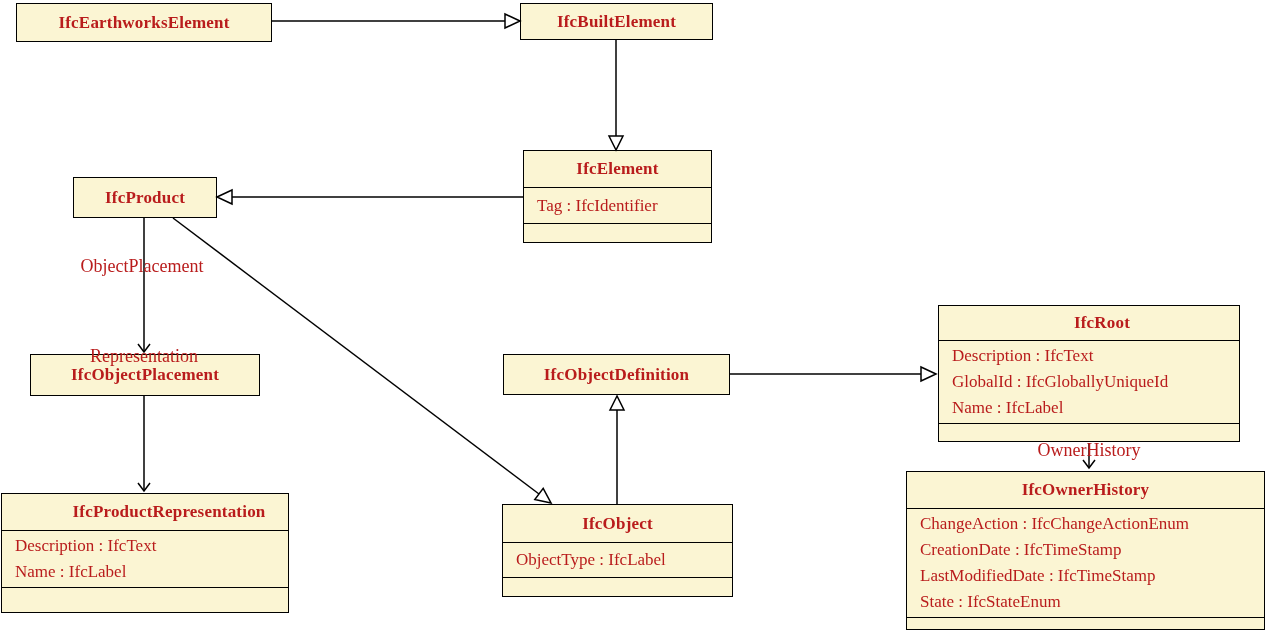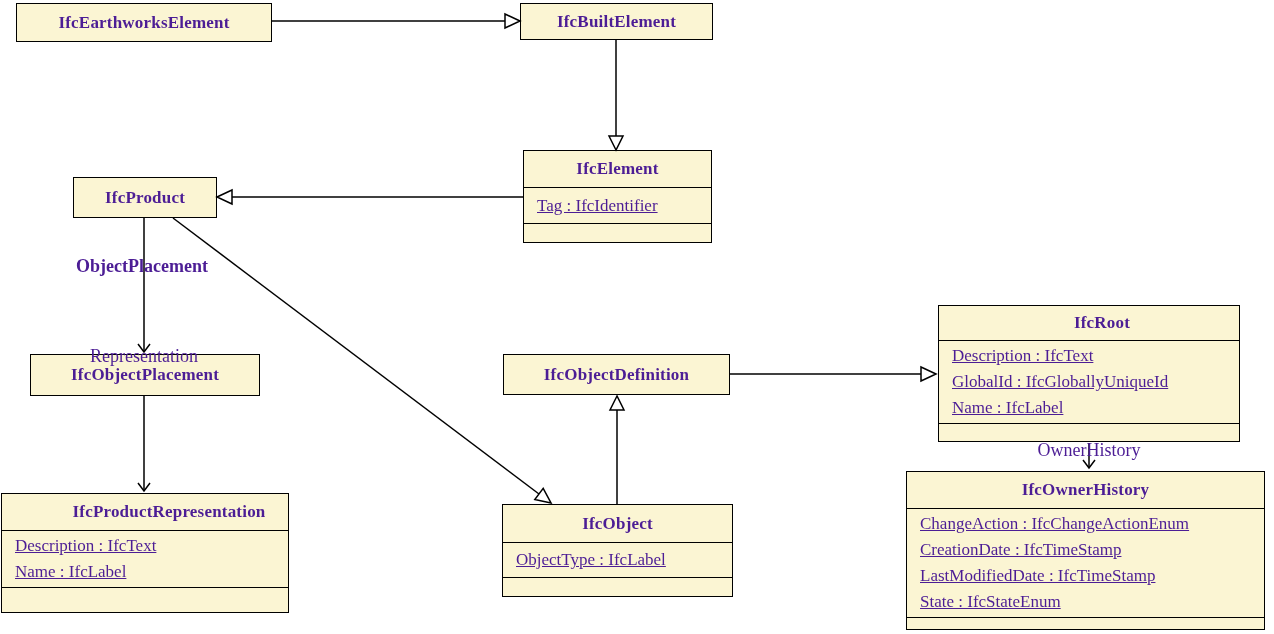--- a/index.html
+++ b/index.html
@@ -2,21 +2,21 @@
 <html><head>
 <meta charset="utf-8">
 <style>
   html, body { margin: 0; padding: 0; background: #ffffff; }
   .canvas {
     position: relative;
     width: 1274px;
     height: 634px;
     background: #ffffff;
     font-family: "Liberation Serif", "DejaVu Serif", serif;
-    color: #4c1d95;
+    color: #b91c1c;
     overflow: hidden;
   }
   .edges-layer {
     position: absolute;
     left: 0; top: 0;
     width: 1274px; height: 634px;
     z-index: 3;
     pointer-events: none;
   }
   .uml-class {
@@ -41,21 +41,21 @@
   .uml-title.solo { flex: 1; }
   .uml-attrs {
     flex: 1;
     border-top: 1.5px solid #000000;
     display: flex;
     flex-direction: column;
     justify-content: center;
     padding: 2px 13px;
     font-size: 17px;
   }
-  .uml-attr { line-height: 26px; white-space: nowrap; text-decoration: underline; }
+  .uml-attr { line-height: 26px; white-space: nowrap; }
   .uml-empty {
     flex: none;
     border-top: 1.5px solid #000000;
   }
   .edge-label {
     position: absolute;
     transform: translate(-50%, -50%);
     font-size: 18px;
     white-space: nowrap;
     z-index: 5;
@@ -157,17 +157,17 @@
     <div class="uml-title" style="height:36px;">IfcOwnerHistory</div>
     <div class="uml-attrs">
       <div class="uml-attr">ChangeAction : IfcChangeActionEnum</div>
       <div class="uml-attr">CreationDate : IfcTimeStamp</div>
       <div class="uml-attr">LastModifiedDate : IfcTimeStamp</div>
       <div class="uml-attr">State : IfcStateEnum</div>
     </div>
     <div class="uml-empty" style="height:16px;"></div>
   </div>
 
-  <div class="edge-label" style="left:142px; top:266px;font-weight:bold;">ObjectPlacement</div>
+  <div class="edge-label" style="left:142px; top:266px;">ObjectPlacement</div>
   <div class="edge-label" style="left:144px; top:356px;">Representation</div>
   <div class="edge-label" style="left:1089px; top:450px;">OwnerHistory</div>
 
 </div>
 
 </body></html>

